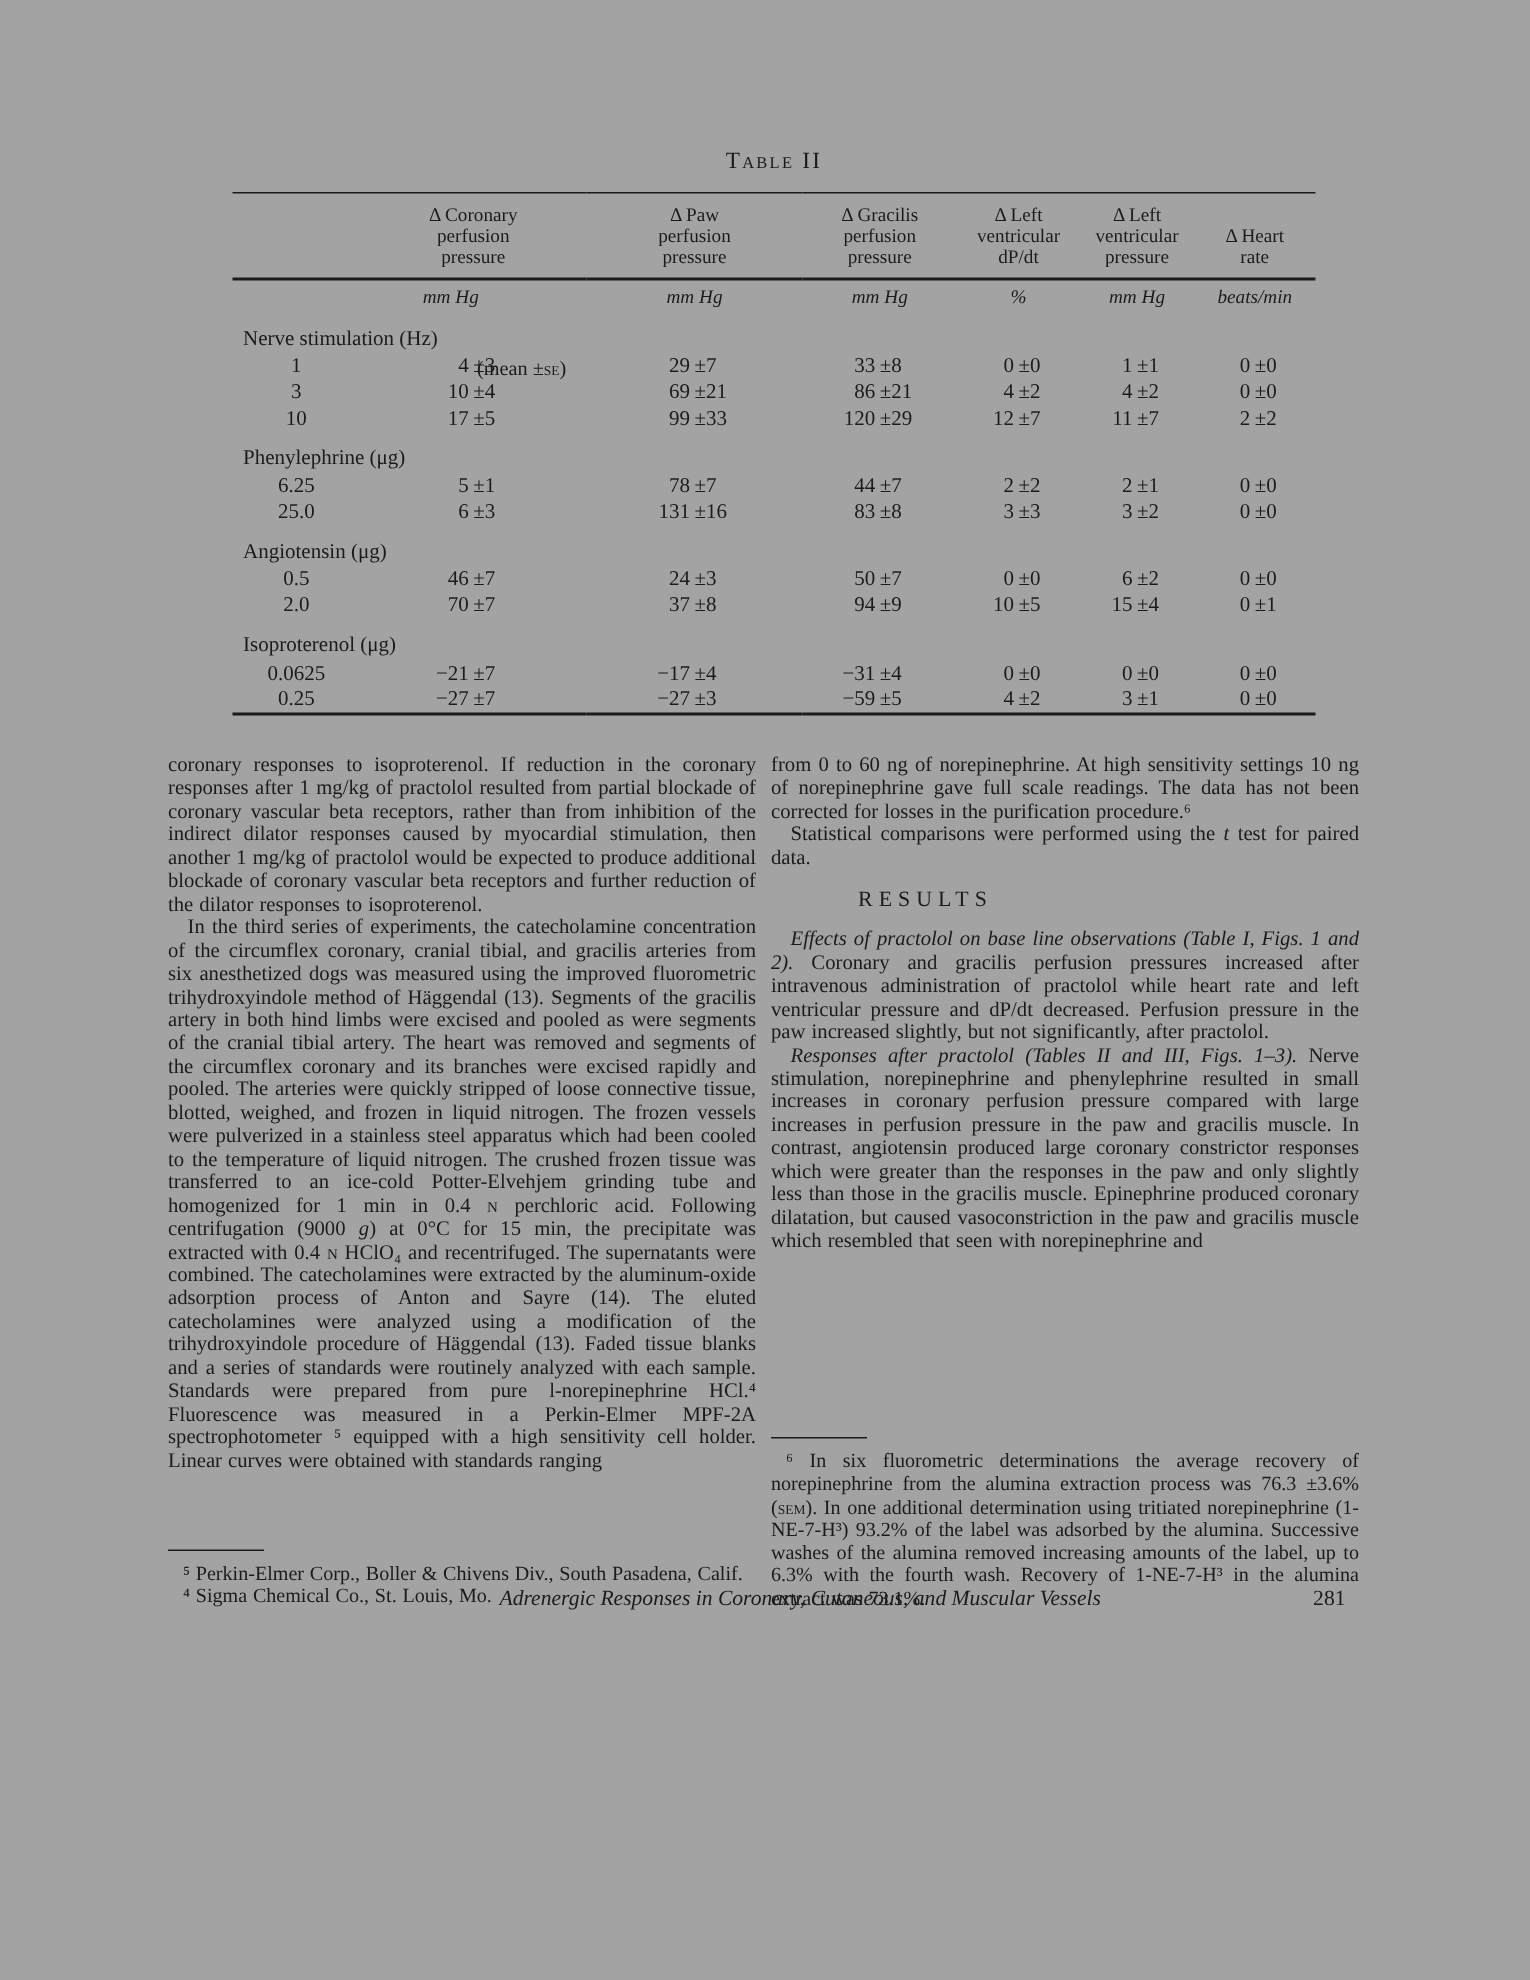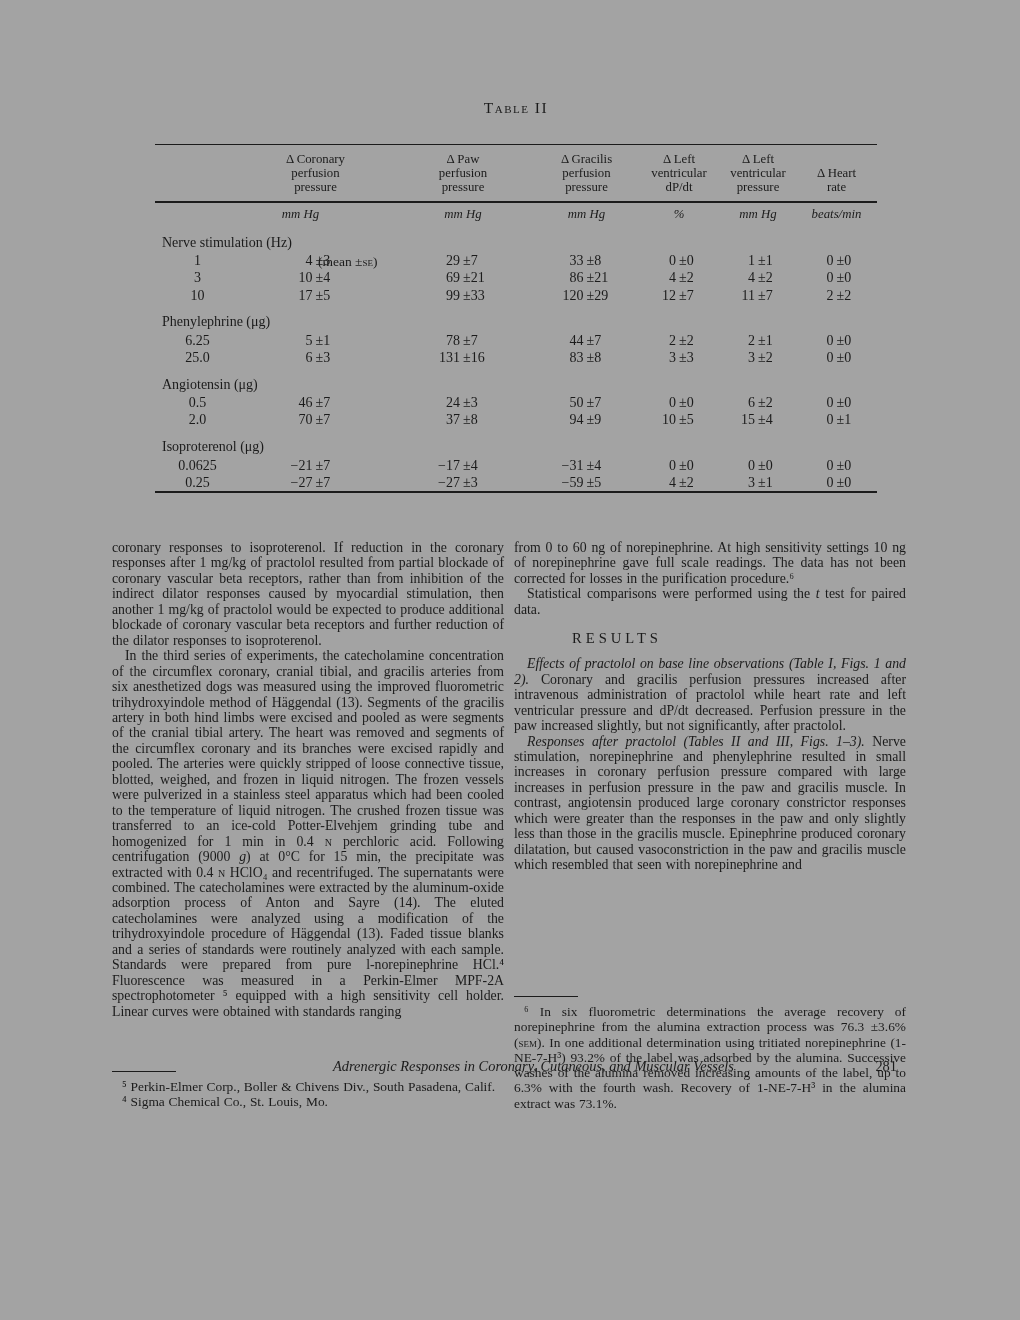--- a/index.html
+++ b/index.html
@@ -18,21 +18,21 @@
   .t-title{
     text-align:center;font-size:15.5px;line-height:18px;
     font-variant:small-caps;letter-spacing:1.5px;
   }
   .t-sub{
     text-align:center;font-style:italic;font-size:14.2px;line-height:19px;
     margin-top:1px;
   }
   table.datatable{
     border-collapse:collapse;table-layout:fixed;width:722px;
-    margin-top:27px;
+    margin-top:11px;
     border-top:1.5px solid #1b1b1b;
     border-bottom:2.2px solid #1b1b1b;
   }
   tr.hdr th{
     font-weight:normal;font-size:12.8px;line-height:14.2px;
     vertical-align:bottom;text-align:center;
     padding:7px 0 6px;
     border-bottom:2.5px solid #1b1b1b;
   }
   tr.units td{
@@ -56,21 +56,21 @@
   
   .c0{}
   td.dose{padding-right:30px;font-size:14px;}
   th.c1,td.c1{padding-right:30px;}
   th.c2,td.c2{padding-left:26px;}
   th.c4,td.c4{padding-left:22px;}
   th.c6,td.c6{padding-left:6px;}
   tr.units td.c1{padding-right:30px;}
 
   
-  .col{position:absolute;top:540px;width:392px;}
+  .col{position:absolute;top:502px;width:392px;}
   .colL{left:112px;}
   .colR{left:514px;}
   .body-p{
     margin:0;text-align:justify;
     font-size:13.8px;line-height:15.45px;word-spacing:0.6px;
   }
   .indent{text-indent:13px;}
   .s-i{font-style:italic;}
   .s-sc{font-variant:small-caps;}
   .results{

